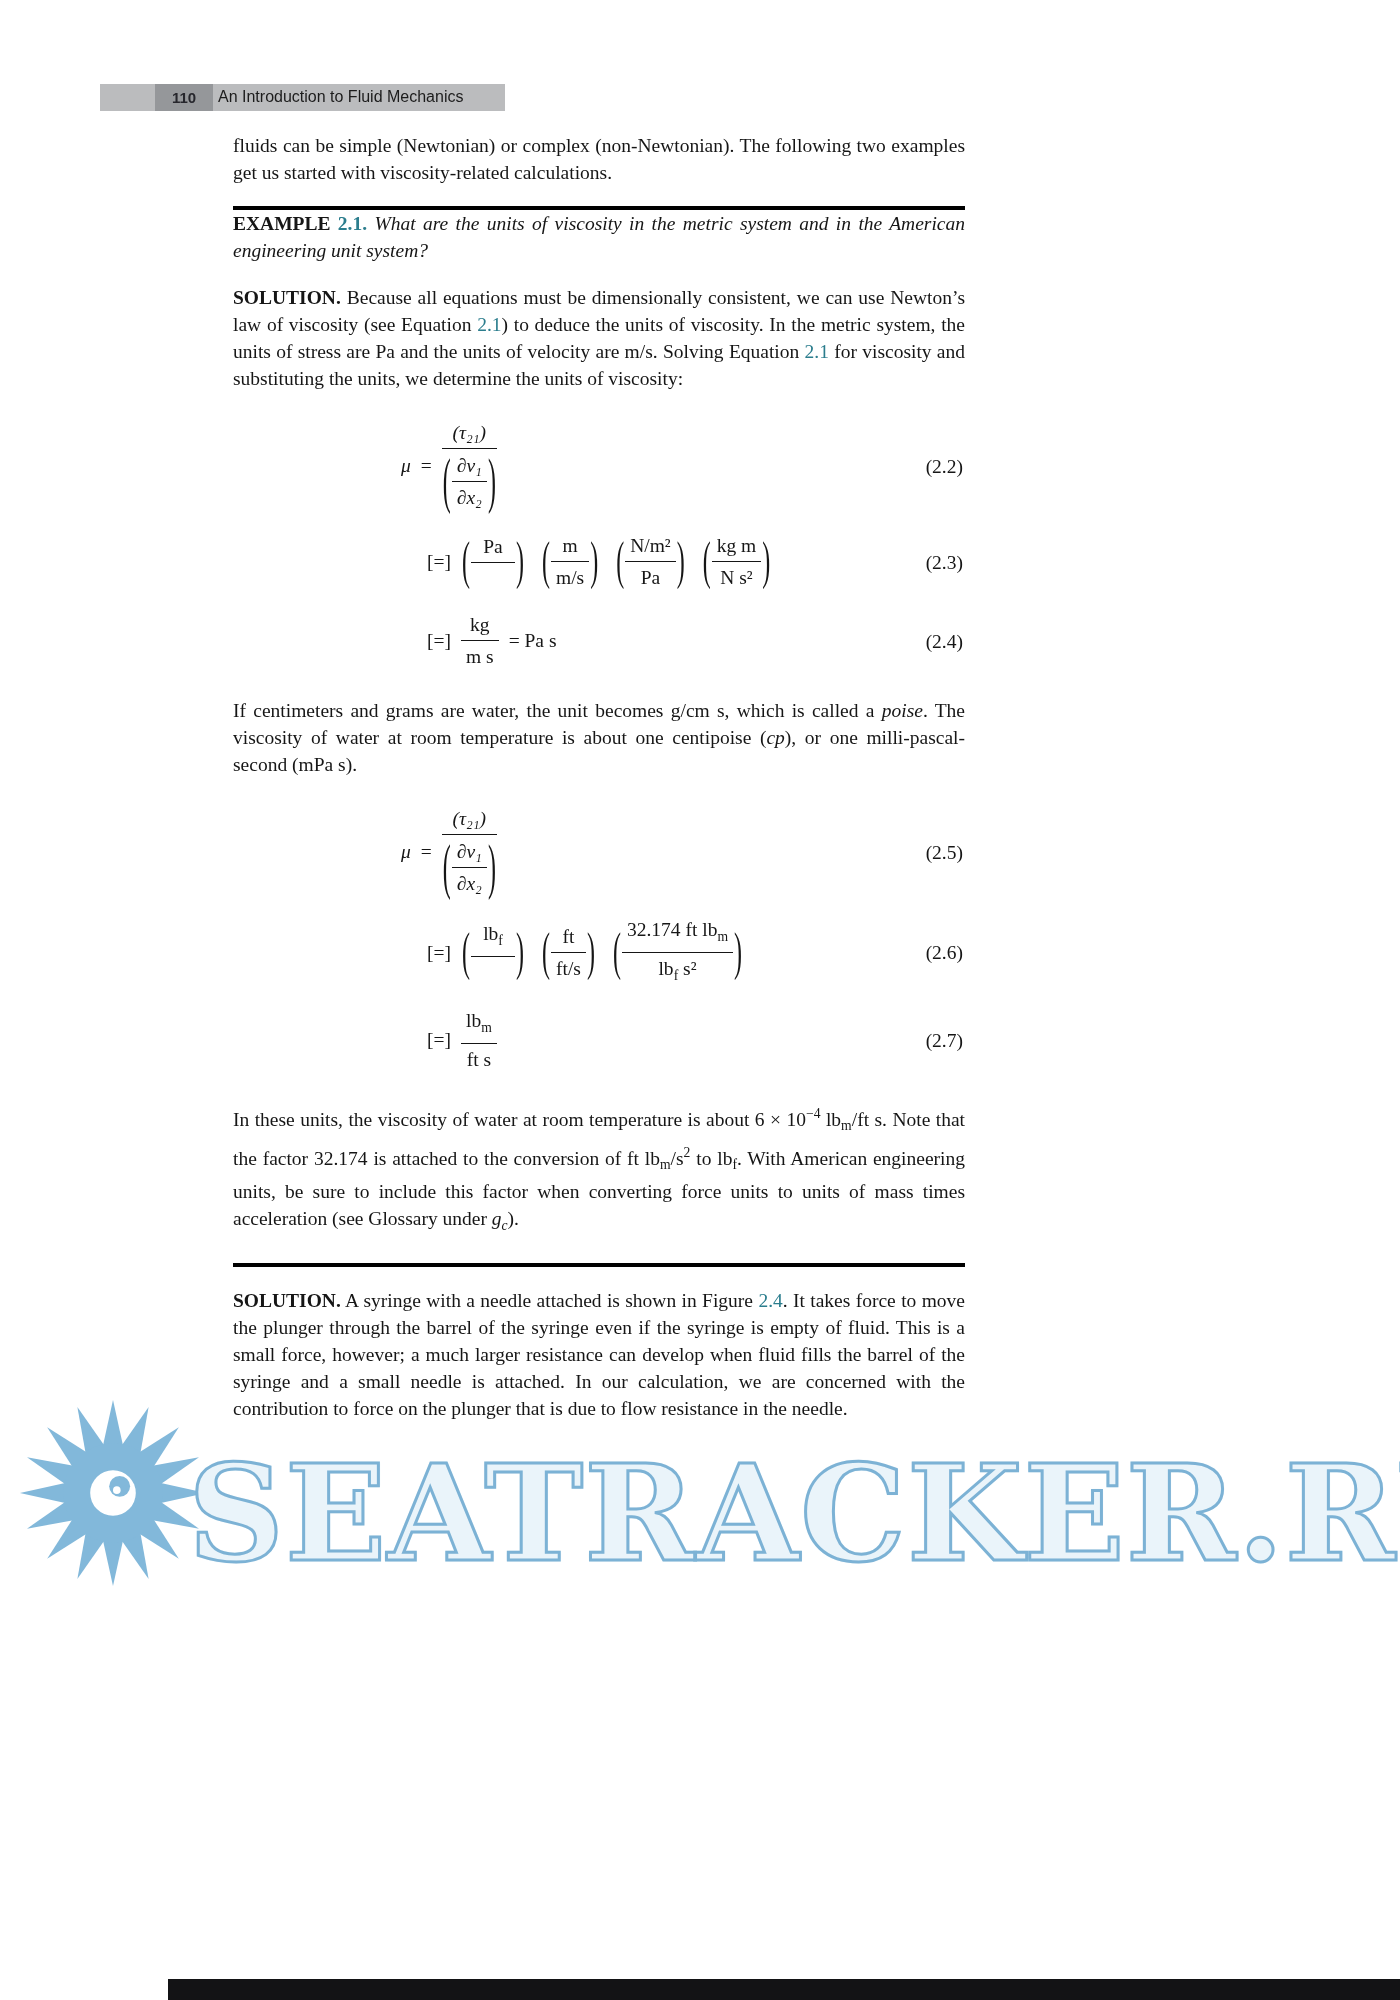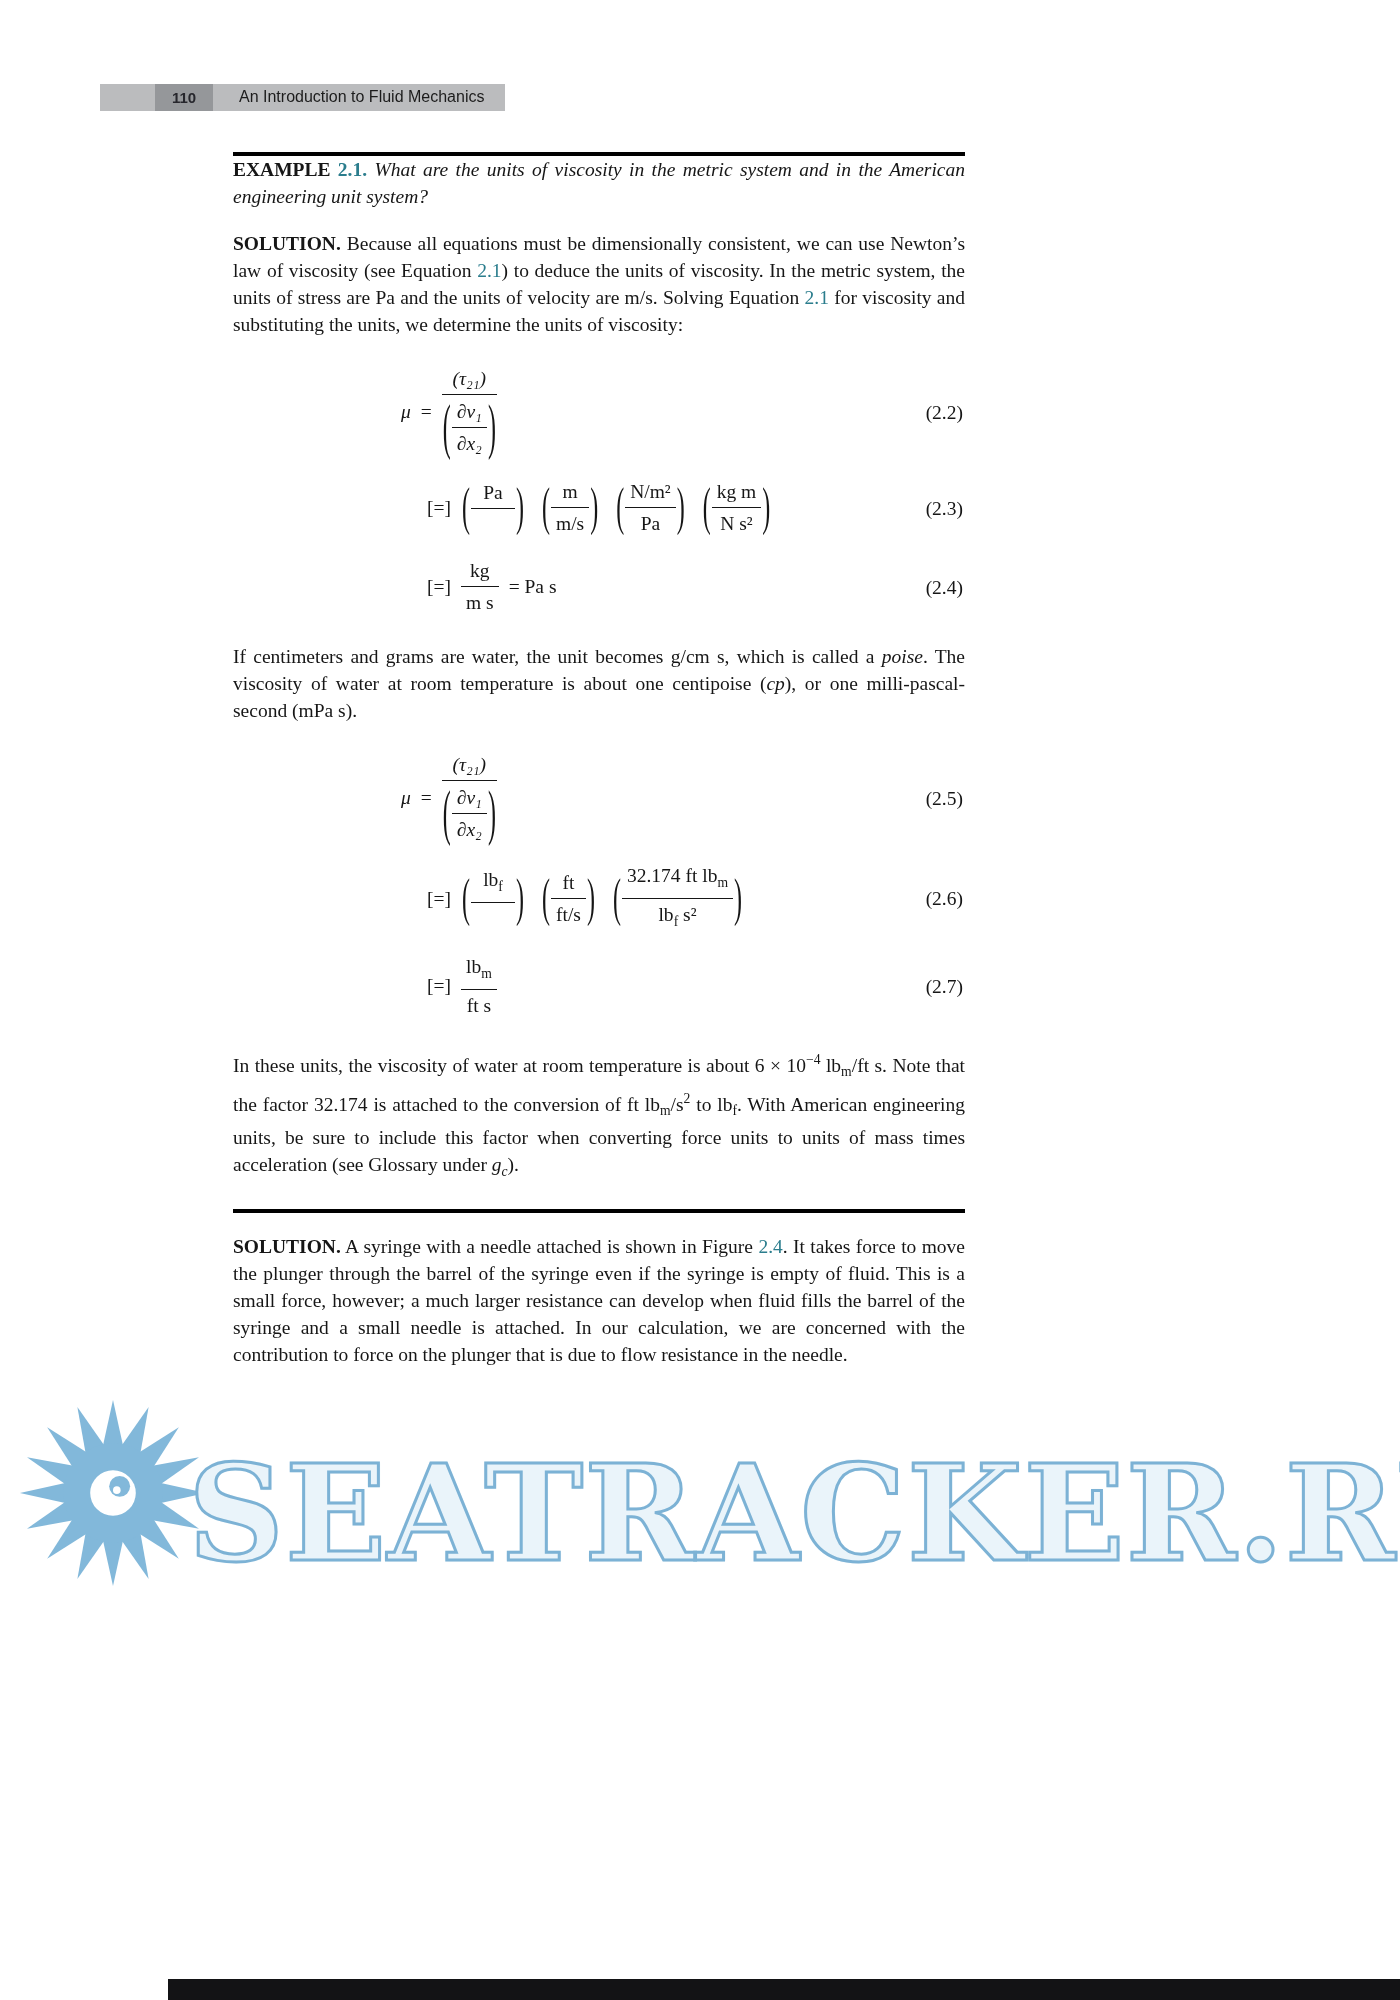--- a/index.html
+++ b/index.html
@@ -17,21 +17,21 @@
   }
   .pagenum-box {
     position:absolute; left:55px; top:0; width:58px; height:27px;
     background:#95979a; display:flex; align-items:center; justify-content:center;
   }
   .pagenum {
     font-family:"Liberation Sans","DejaVu Sans",sans-serif;
     font-size:15px; font-weight:bold; color:#26262c;
   }
   .book-title {
-    position:absolute; left:239px; top:88px;
+    position:absolute; left:218px; top:88px;
     font-family:"Liberation Sans","DejaVu Sans",sans-serif;
     font-size:16px; color:#1c1c1c; white-space:nowrap;text-align:center;
   }
 
   
   .content {
     position:absolute; left:233px; top:132px; width:732px;
     font-size:19.5px; line-height:27px; text-align:justify;
   }
   .content p { margin:0; }
@@ -111,20 +111,21 @@
 
   <div class="chapter-bar">
     <div class="pagenum-box">
       <span class="pagenum">110</span>
     </div>
   </div>
   <span class="book-title">An Introduction to Fluid Mechanics</span>
 
   <div class="content">
 
+    <p id="intro"><span>fluids can be simple (Newtonian) or complex (non-Newtonian). The following two examples get us started with viscosity-related calculations.</span></p>
 
     <div class="rule rule1"></div>
 
     <p class="example-head" id="ex1-head"><span class="ex-label">EXAMPLE</span>&nbsp;<span class="ex-num teal">2.1.</span> <span class="q">What are the units of viscosity in the metric system and in the American engineering unit system?</span></p>
 
     <p id="sol1"><span class="bold">SOLUTION.</span><span> Because all equations must be dimensionally consistent, we can use Newton’s law of viscosity (see Equation </span><span class="teal">2.1</span><span>) to deduce the units of viscosity. In the metric system, the units of stress are Pa and the units of velocity are m/s. Solving Equation </span><span class="teal">2.1</span><span> for viscosity and substituting the units, we determine the units of viscosity:</span></p>
 
     <div class="eqrow indent-a" id="eq22">
       <span class="mathit">μ</span>
       <span class="rel">=</span>

